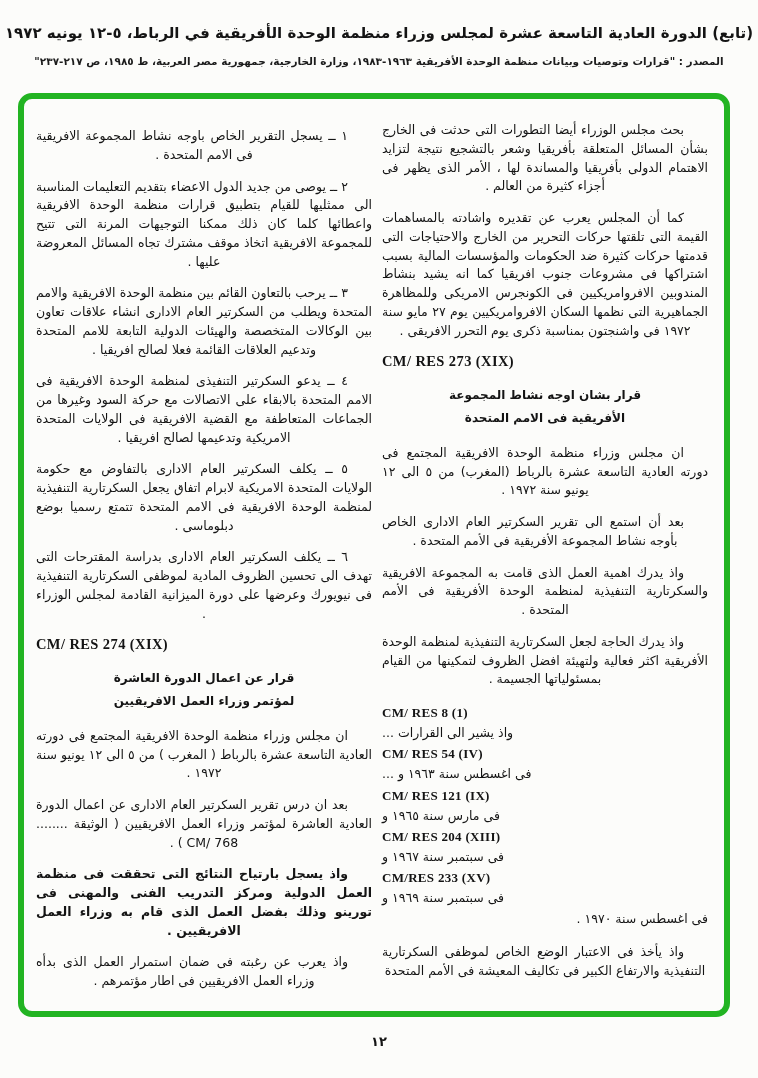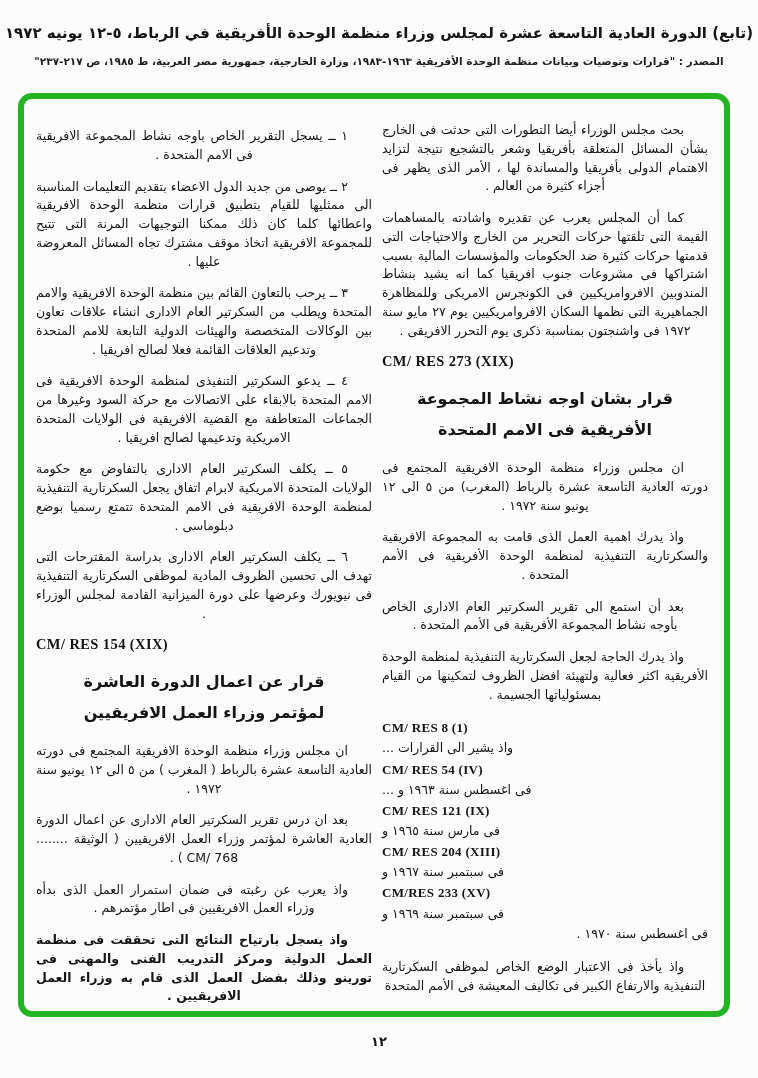--- a/index.html
+++ b/index.html
@@ -38,21 +38,21 @@
     text-align:center;text-align-last:center;text-indent:0;
     font-weight:bold;font-size:14px;margin:0 0 16px 0;line-height:1.6;
   }
   .res-label{
     direction:ltr;text-align:left;
     font-family:"Liberation Serif","DejaVu Serif",serif;
     font-weight:bold;font-size:14.5px;letter-spacing:0.4px;
     margin:10px 0 14px 0;
   }
   .res-heading{
-    text-align:center;font-weight:bold;font-size:16px;
+    text-align:center;font-weight:bold;font-size:12px;
     line-height:1.9;margin:0 0 14px 0;
   }
   .res-list{margin:0 0 14px 0;}
   .res-row{
     display:flex;justify-content:space-between;align-items:baseline;
     direction:ltr;font-size:12.5px;line-height:1.62;flex-direction:column;
   }
   .res-row .code{
     font-family:"Liberation Serif","DejaVu Serif",serif;
     font-weight:bold;letter-spacing:0.3px;font-size:13px;
@@ -75,22 +75,22 @@
 
   <div class="col col-right">
     <p class="para">بحث مجلس الوزراء أيضا التطورات التى حدثت فى الخارج بشأن المسائل المتعلقة بأفريقيا وشعر بالتشجيع نتيجة لتزايد الاهتمام الدولى بأفريقيا والمساندة لها ، الأمر الذى يظهر فى أجزاء كثيرة من العالم .</p>
     <p class="para">كما أن المجلس يعرب عن تقديره واشادته بالمساهمات القيمة التى تلقتها حركات التحرير من الخارج والاحتياجات التى قدمتها حركات كثيرة ضد الحكومات والمؤسسات المالية بسبب اشتراكها فى مشروعات جنوب افريقيا كما انه يشيد بنشاط المندوبين الافروامريكيين فى الكونجرس الامريكى وللمظاهرة الجماهيرية التى نظمها السكان الافروامريكيين يوم ٢٧ مايو سنة ١٩٧٢ فى واشنجتون بمناسبة ذكرى يوم التحرر الافريقى .</p>
     <div class="res-label">CM/ RES 273 (XIX)</div>
     <div class="res-heading">
       <span>قرار بشان اوجه نشاط المجموعة</span><br>
       <span>الأفريقية فى الامم المتحدة</span>
     </div>
     <p class="para">ان مجلس وزراء منظمة الوحدة الافريقية المجتمع فى دورته العادية التاسعة عشرة بالرباط (المغرب) من ٥ الى ١٢ يونيو سنة ١٩٧٢ .</p>
+    <p class="para">بعد أن استمع الى تقرير السكرتير العام الادارى الخاص بأوجه نشاط المجموعة الأفريقية فى الأمم المتحدة .</p>
     <p class="para">واذ يدرك اهمية العمل الذى قامت به المجموعة الافريقية والسكرتارية التنفيذية لمنظمة الوحدة الأفريقية فى الأمم المتحدة .</p>
-    <p class="para">بعد أن استمع الى تقرير السكرتير العام الادارى الخاص بأوجه نشاط المجموعة الأفريقية فى الأمم المتحدة .</p>
     <p class="para">واذ يدرك الحاجة لجعل السكرتارية التنفيذية لمنظمة الوحدة الأفريقية اكثر فعالية ولتهيئة افضل الظروف لتمكينها من القيام بمسئولياتها الجسيمة .</p>
 
     <div class="res-list">
       <div class="res-row">
         <span class="code">CM/ RES 8 (1)</span>
         <span class="ar">واذ يشير الى القرارات ...</span>
       </div>
       <div class="res-row">
         <span class="code">CM/ RES 54 (IV)</span>
         <span class="ar">فى اغسطس سنة ١٩٦٣ و ...</span>
@@ -116,26 +116,26 @@
   </div>
 
   <div class="col col-left">
     <p class="para">١ ــ يسجل التقرير الخاص باوجه نشاط المجموعة الافريقية فى الامم المتحدة .</p>
     <p class="para">٢ ــ يوصى من جديد الدول الاعضاء بتقديم التعليمات المناسبة الى ممثليها للقيام بتطبيق قرارات منظمة الوحدة الافريقية واعطائها كلما كان ذلك ممكنا التوجيهات المرنة التى تتيح للمجموعة الافريقية اتخاذ موقف مشترك تجاه المسائل المعروضة عليها .</p>
     <p class="para">٣ ــ يرحب بالتعاون القائم بين منظمة الوحدة الافريقية والامم المتحدة ويطلب من السكرتير العام الادارى انشاء علاقات تعاون بين الوكالات المتخصصة والهيئات الدولية التابعة للامم المتحدة وتدعيم العلاقات القائمة فعلا لصالح افريقيا .</p>
     <p class="para">٤ ــ يدعو السكرتير التنفيذى لمنظمة الوحدة الافريقية فى الامم المتحدة بالابقاء على الاتصالات مع حركة السود وغيرها من الجماعات المتعاطفة مع القضية الافريقية فى الولايات المتحدة الامريكية وتدعيمها لصالح افريقيا .</p>
     <p class="para">٥ ــ يكلف السكرتير العام الادارى بالتفاوض مع حكومة الولايات المتحدة الامريكية لابرام اتفاق يجعل السكرتارية التنفيذية لمنظمة الوحدة الافريقية فى الامم المتحدة تتمتع رسميا بوضع دبلوماسى .</p>
     <p class="para">٦ ــ يكلف السكرتير العام الادارى بدراسة المقترحات التى تهدف الى تحسين الظروف المادية لموظفى السكرتارية التنفيذية فى نيويورك وعرضها على دورة الميزانية القادمة لمجلس الوزراء .</p>
 
-    <div class="res-label">CM/ RES 154 (XIX)</div>
+    <div class="res-label">CM/ RES 274 (XIX)</div>
     <div class="res-heading">
       <span>قرار عن اعمال الدورة العاشرة</span><br>
       <span>لمؤتمر وزراء العمل الافريقيين</span>
     </div>
     <p class="para">ان مجلس وزراء منظمة الوحدة الافريقية المجتمع فى دورته العادية التاسعة عشرة بالرباط ( المغرب ) من ٥ الى ١٢ يونيو سنة ١٩٧٢ .</p>
     <p class="para">بعد ان درس تقرير السكرتير العام الادارى عن اعمال الدورة العادية العاشرة لمؤتمر وزراء العمل الافريقيين ( الوثيقة ........ CM/ 768 ) .</p>
+    <p class="para bold">واذ يسجل بارتياح النتائج التى تحققت فى منظمة العمل الدولية ومركز التدريب الفنى والمهنى فى تورينو وذلك بفضل العمل الذى قام به وزراء العمل الافريقيين .</p>
     <p class="para">واذ يعرب عن رغبته فى ضمان استمرار العمل الذى بدأه وزراء العمل الافريقيين فى اطار مؤتمرهم .</p>
-    <p class="para bold">واذ يسجل بارتياح النتائج التى تحققت فى منظمة العمل الدولية ومركز التدريب الفنى والمهنى فى تورينو وذلك بفضل العمل الذى قام به وزراء العمل الافريقيين .</p>
   </div>
 
 </div>
 
 <div class="page-number">١٢</div>
 
 </body></html>

